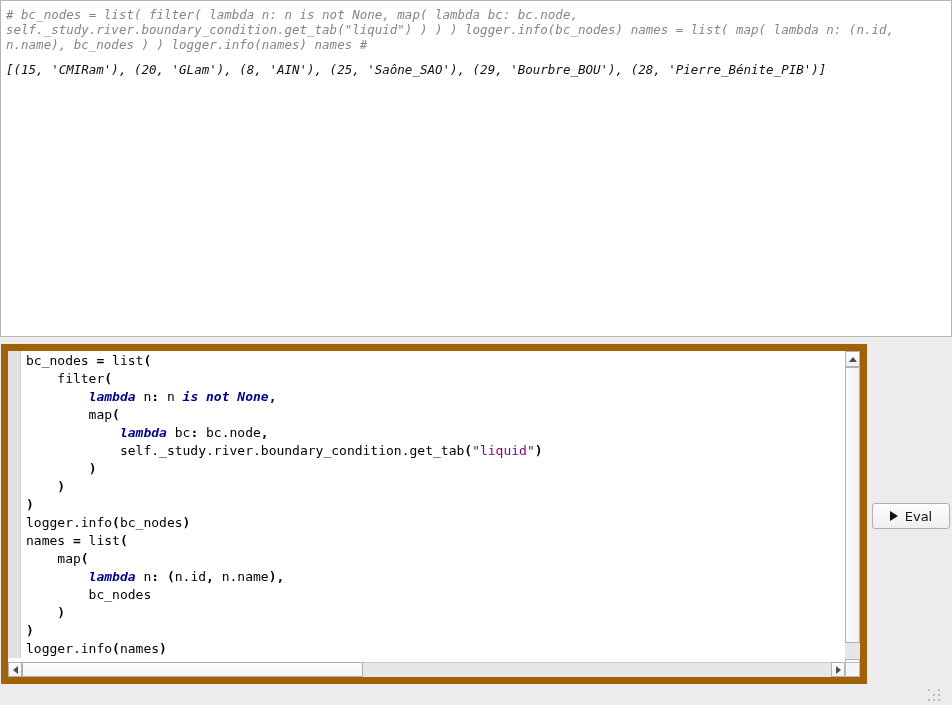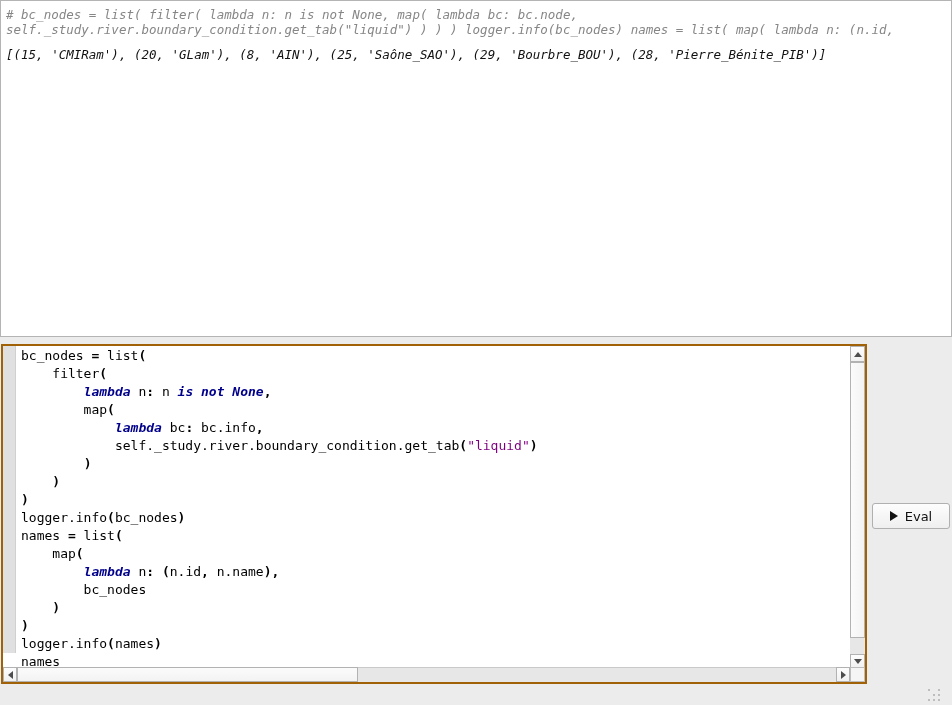--- a/index.html
+++ b/index.html
@@ -14,21 +14,21 @@
     box-sizing:border-box;background:#ffffff;border:1px solid #b4b4b4;
     padding:6px 5px 0 5px;overflow:hidden;
     font-family:"DejaVu Sans Mono",monospace;font-size:12.5px;line-height:15px;
   }
   .console-line{white-space:pre;color:#1a1a1a;font-style:italic;}
   .console-line.muted{color:#868686;}
   .console-line.output{margin-top:10px;color:#111111;}
   
   .editor-pane{
     position:absolute;left:1px;top:344px;width:866px;height:340px;
-    box-sizing:border-box;background:#ffffff;border:2px solid #a16207;
+    box-sizing:border-box;background:#ffffff;border:7px solid #a16207;
   }
   .editor-margin{
     position:absolute;left:0;top:0;width:12px;height:307px;
     background:#e0e0e0;border-right:1px solid #d0d0d0;
   }
   .code-area{
     position:absolute;left:13px;top:0;right:15px;height:323px;
     overflow:hidden;padding:1px 0 0 5px;
     font-family:"DejaVu Sans Mono",monospace;font-size:13px;line-height:18px;
     color:#000000;cursor:text;
@@ -87,31 +87,32 @@
     box-shadow:10px 0 #bdbdbd, 5px 5px #bdbdbd, 10px 5px #bdbdbd,
                0 10px #bdbdbd, 5px 10px #bdbdbd, 10px 10px #bdbdbd;
   }
 </style>
 </head>
 <body>
 
 <div class="console-pane">
     <div class="console-line muted"># bc_nodes = list( filter( lambda n: n is not None, map( lambda bc: bc.node,</div>
     <div class="console-line muted">self._study.river.boundary_condition.get_tab("liquid") ) ) ) logger.info(bc_nodes) names = list( map( lambda n: (n.id,</div>
+    <div class="console-line muted">n.name), bc_nodes ) ) logger.info(names) names #</div>
     <div class="console-line output">[(15, 'CMIRam'), (20, 'GLam'), (8, 'AIN'), (25, 'Saône_SAO'), (29, 'Bourbre_BOU'), (28, 'Pierre_Bénite_PIB')]</div>
   </div>
 
 <div class="editor-pane">
   <div class="editor-margin"></div>
   <div class="code-area">
       <div class="cl"><span>bc_nodes </span><span class="op">=</span><span> list</span><span class="op">(</span></div>
       <div class="cl"><span>    filter</span><span class="op">(</span></div>
       <div class="cl"><span>        </span><span class="kw">lambda</span><span> n</span><span class="op">:</span><span> n </span><span class="kw">is</span><span> </span><span class="kw">not</span><span> </span><span class="kw">None</span><span class="op">,</span></div>
       <div class="cl"><span>        map</span><span class="op">(</span></div>
-      <div class="cl"><span>            </span><span class="kw">lambda</span><span> bc</span><span class="op">:</span><span> bc.info</span><span class="op">,</span></div>
+      <div class="cl"><span>            </span><span class="kw">lambda</span><span> bc</span><span class="op">:</span><span> bc.node</span><span class="op">,</span></div>
       <div class="cl"><span>            self._study.river.boundary_condition.get_tab</span><span class="op">(</span><span class="str">"liquid"</span><span class="op">)</span></div>
       <div class="cl"><span>        </span><span class="op">)</span></div>
       <div class="cl"><span>    </span><span class="op">)</span></div>
       <div class="cl"><span class="op">)</span></div>
       <div class="cl"><span>logger.info</span><span class="op">(</span><span>bc_nodes</span><span class="op">)</span></div>
       <div class="cl"><span>names </span><span class="op">=</span><span> list</span><span class="op">(</span></div>
       <div class="cl"><span>    map</span><span class="op">(</span></div>
       <div class="cl"><span>        </span><span class="kw">lambda</span><span> n</span><span class="op">:</span><span> </span><span class="op">(</span><span>n.id</span><span class="op">,</span><span> n.name</span><span class="op">)</span><span class="op">,</span></div>
       <div class="cl"><span>        bc_nodes</span></div>
       <div class="cl"><span>    </span><span class="op">)</span></div>

